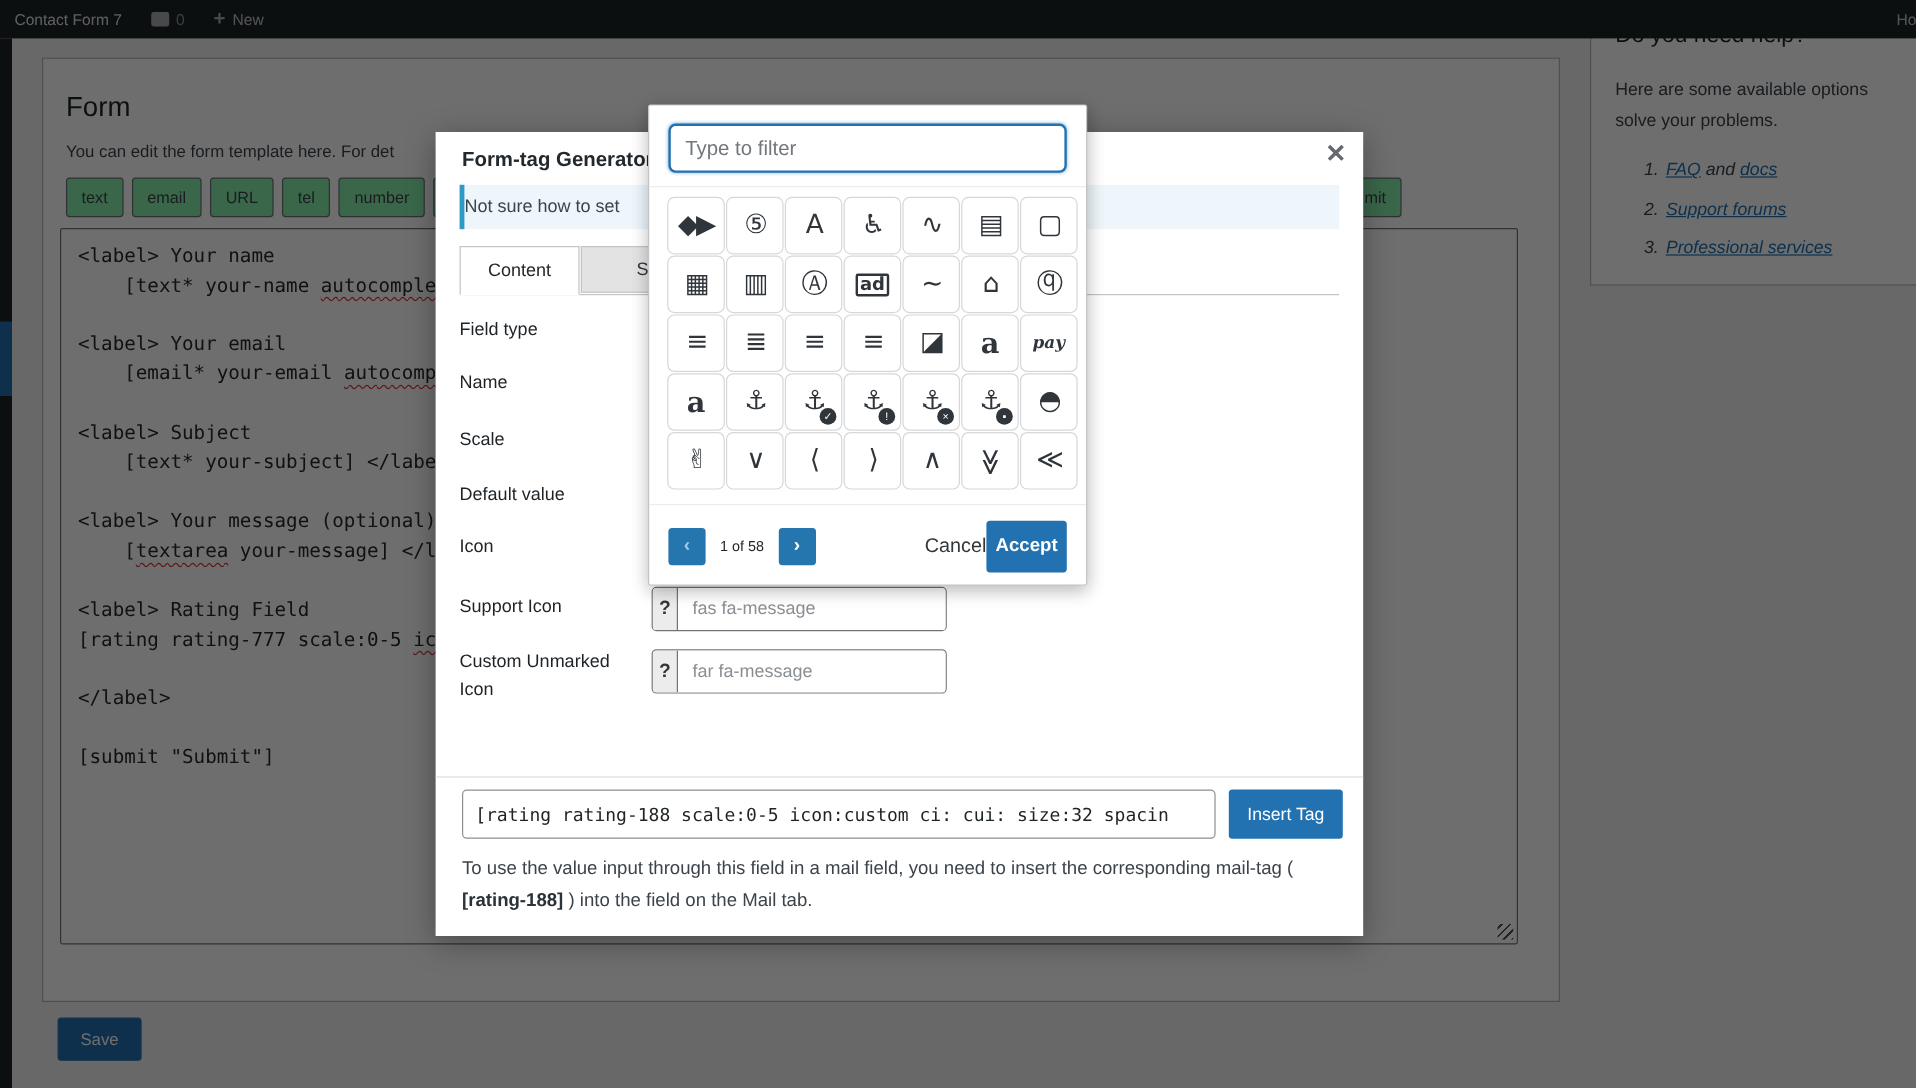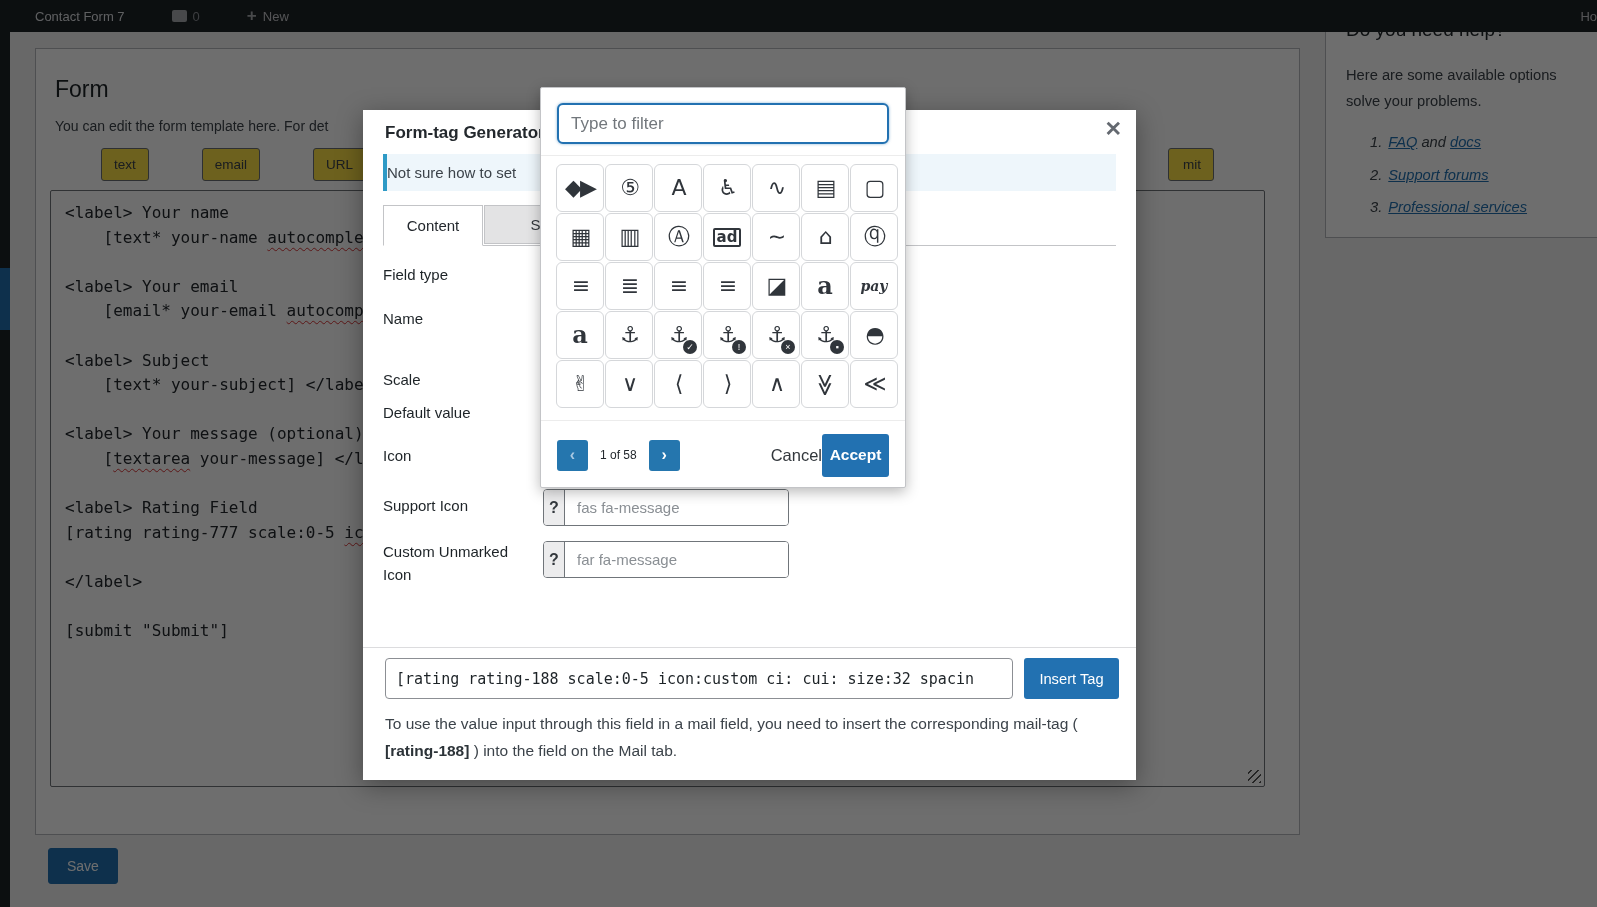--- a/index.html
+++ b/index.html
@@ -4,41 +4,41 @@
 <style>
   * { margin:0; padding:0; box-sizing:border-box; }
   html,body { background:#444; }
   .stage { position:relative; width:1597px; height:907px; overflow:hidden;
            background:#f0f0f1; font-family:"Liberation Sans", sans-serif; }
 
   
   .adminbar { position:absolute; left:0; top:0; width:1597px; height:32px;
               background:#1d2327; z-index:5; display:flex; align-items:center;
               color:#c3c4c7; font-size:13px; }
-  .ab-item { display:flex; align-items:center; gap:6px; padding:0 12px; height:16px; cursor:pointer;margin-left:23px; }
+  .ab-item { display:flex; align-items:center; gap:6px; padding:0 12px; height:16px; cursor:pointer; }
   .ab-site { color:#dcdee1; }
   .bubble { position:relative; width:15px; height:12px; background:#a7aaad; border-radius:2px; display:inline-block; }
   .bubble::after { content:""; position:absolute; left:3px; bottom:-4px; border:4px solid transparent; border-top-color:#a7aaad; border-left-width:2px; border-right-width:2px; }
   .ab-count { color:#8c8f94; }
   .plus { font-size:17px; font-weight:bold; color:#a7aaad; }
   .ab-right { margin-left:auto; padding-right:0; color:#c3c4c7; }
 
   
   .side-strip { position:absolute; left:0; top:32px; width:10px; height:875px; background:#1d2327; }
   .side-strip-active { position:absolute; left:0; top:268px; width:10px; height:62px; background:#2271b1; }
 
   
   .panel { position:absolute; left:35px; top:48px; width:1265px; height:787px;
            background:#ffffff; border:1px solid #b5b8bd; }
   .form-heading { position:absolute; left:55px; top:76px; font-size:23px; font-weight:400; color:#1d2327; }
   .form-desc { position:absolute; left:55px; top:118px; font-size:14px; color:#3c434a; }
   .tagrow { position:absolute; left:55px; top:148px; display:flex; gap:7px; }
   .tagbtn { font-family:"Liberation Sans", sans-serif; font-size:13.5px; color:#3c434a;
-            background:#fde047; border:1px solid #6c7177; border-radius:3px;
-            padding:8px 12px; cursor:pointer; white-space:nowrap;margin-left:46px; }
+            background:#86efac; border:1px solid #6c7177; border-radius:3px;
+            padding:8px 12px; cursor:pointer; white-space:nowrap; }
   .tagbtn.frag { position:absolute; left:1122px; top:148px; width:46px; overflow:hidden;
                  display:flex; justify-content:flex-end; }
   .editor { position:absolute; left:50px; top:190px; width:1215px; height:597px;
             border:1px solid #6f7478; border-radius:2px; background:#fff; }
   .editor pre { margin:10px 14px; font-family:"DejaVu Sans Mono", monospace;
                 font-size:16px; line-height:24.6px; color:#23282d; }
   .wavy { text-decoration:underline; text-decoration-style:wavy;
           text-decoration-color:#d63638; text-decoration-thickness:1px; text-underline-offset:4px; }
   .grip { position:absolute; right:3px; bottom:3px; width:13px; height:13px;
           background:repeating-linear-gradient(315deg,#555 0 1.5px,transparent 1.5px 5px); cursor:nwse-resize; }
@@ -188,21 +188,21 @@
   <div class="modal">
     <div class="modal-title">Form-tag Generator: R</div>
     <button class="modal-close">✕</button>
     <div class="notice">Not sure how to set</div>
     <div class="tab active">Content</div>
     <div class="tab inactive">Styl</div>
     <div class="tabline"></div>
 
     <div class="fldlabel" style="top:153px">Field type</div>
     <div class="fldlabel" style="top:197px">Name</div>
-    <div class="fldlabel" style="top:258px">Scale</div>
+    <div class="fldlabel" style="top:245px">Scale</div>
     <div class="fldlabel" style="top:291px">Default value</div>
     <div class="fldlabel" style="top:334px">Icon</div>
     <div class="fldlabel" style="top:384px">Support Icon</div>
     <div class="fldlabel" style="top:430px">Custom Unmarked Icon</div>
 
     <div class="qinput" style="top:379px">
       <button class="qbtn">?</button>
       <input placeholder="fas fa-message" style="">
     </div>
     <div class="qinput" style="top:431px">

